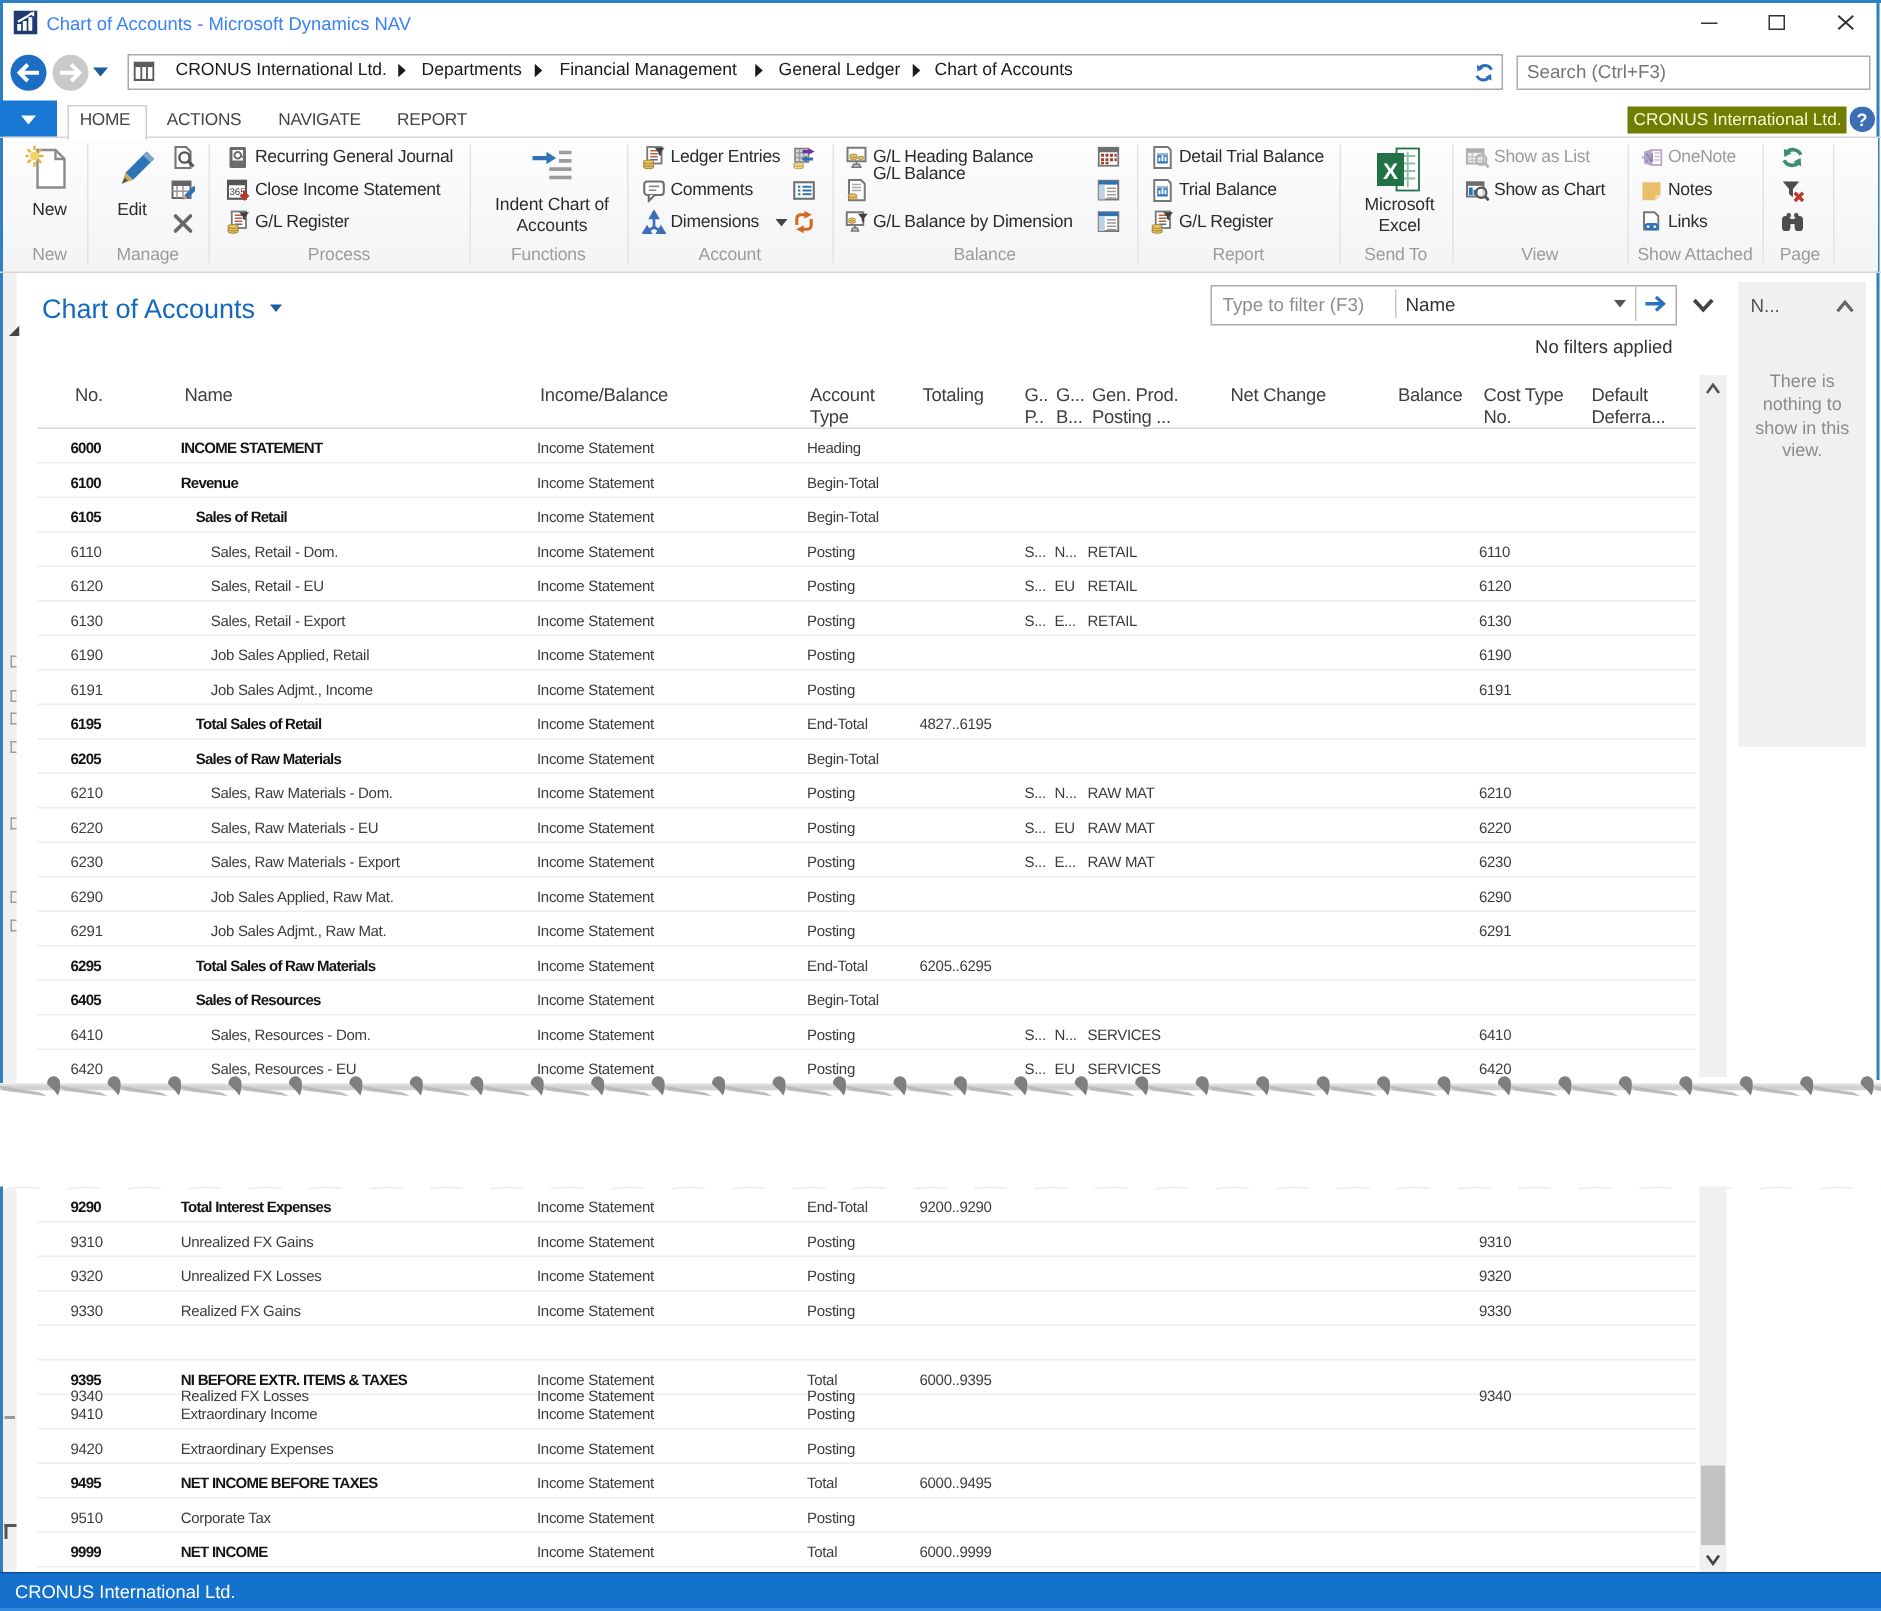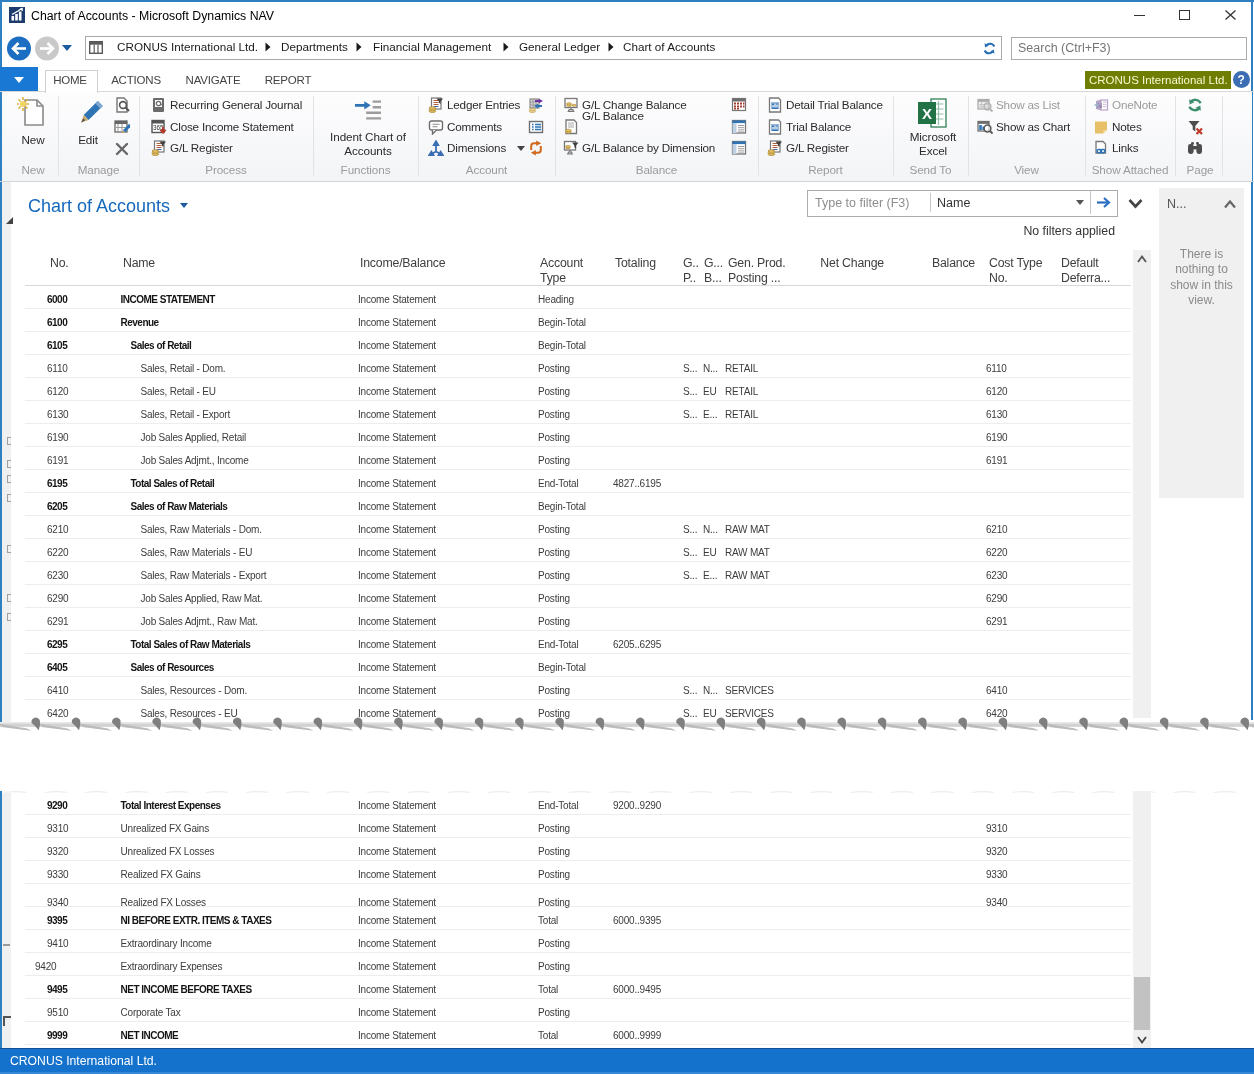--- a/index.html
+++ b/index.html
@@ -26,21 +26,21 @@
 <div class="abs" style="left:1251px;top:2px;width:2px;height:718px;background:#2f80c3"></div>
 
 <svg class="abs" style="left:9px;top:7px" width="16" height="16" viewBox="0 0 16 16">
       <rect x="0" y="0" width="16" height="16" fill="#1d3b6d"></rect>
       <rect x="2.5" y="9" width="2.6" height="4.5" fill="#fff"></rect>
       <rect x="6.2" y="7" width="2.6" height="6.5" fill="#fff"></rect>
       <rect x="9.9" y="4.5" width="2.6" height="9" fill="#fff"></rect>
       <path d="M3 7.5 L9 4 L12.5 1.5" stroke="#fff" stroke-width="1.4" fill="none"></path>
       <polygon points="13.8,0.5 13.8,4.2 10.6,2.2" fill="#fff"></polygon>
     </svg>
-<div class="t12" style="left:31px;top:9px;font-size:12.3px;color:#000000">Chart of Accounts - Microsoft Dynamics NAV</div>
+<div class="t12" style="left:31px;top:9px;font-size:12.3px;color:#3b82f6">Chart of Accounts - Microsoft Dynamics NAV</div>
 <div class="abs" style="left:1134px;top:14.5px;width:11px;height:1.6px;background:#333"></div>
 <div class="abs" style="left:1179px;top:10px;width:9px;height:8px;border:1.4px solid #333"></div>
 <svg class="abs" style="left:1225px;top:10px" width="11" height="10" viewBox="0 0 11 10">
       <path d="M0.5 0.5 L10.5 9.5 M10.5 0.5 L0.5 9.5" stroke="#333" stroke-width="1.3"></path>
     </svg>
 
 <svg class="abs" style="left:6px;top:36px" width="26" height="25" viewBox="0 0 26 25">
       <circle cx="13" cy="12.5" r="12" fill="#1b6ec2"></circle>
       <path d="M20 12.5 H8.5" stroke="#fff" stroke-width="2.6"></path>
       <path d="M12.5 7 L7 12.5 L12.5 18" stroke="#fff" stroke-width="2.6" fill="none"></path>
@@ -238,21 +238,21 @@
     </svg>
 <svg class="abs" style="left:563px;top:97px" width="16" height="16" viewBox="0 0 16 16">
       <rect x="2" y="1.5" width="12" height="9" fill="#fff" stroke="#777" stroke-width="1.3"></rect>
 <path d="M8 10.5 v2 M5 14.5 h6 M6.2 12.5 h3.6 l1 2 h-5.6 z" stroke="#777" stroke-width="1.1" fill="#ccc"></path>
 <g fill="#e8c36a" stroke="#a88734" stroke-width="0.6">
         <ellipse cx="6" cy="8.3" rx="2.6" ry="1.1"></ellipse>
         <ellipse cx="6" cy="6.8" rx="2.6" ry="1.1"></ellipse>
         <ellipse cx="11" cy="8.3" rx="2.2" ry="1"></ellipse>
       </g>
     </svg>
-    <div class="rl" style="left:582px;top:97px;color:#2b2b2b">G/L Change Balance</div>
+    <div class="rl" style="left:582px;top:97px;color:#2b2b2b">G/L Heading Balance</div>
 <svg class="abs" style="left:563px;top:118.5px" width="16" height="16" viewBox="0 0 16 16">
       <path d="M3 1 h8 l2.5 2.5 v11 h-10.5 z" fill="#fff" stroke="#777" stroke-width="1.3"></path>
 <path d="M5 4 h6 M5 6 h6 M5 8 h6" stroke="#aaa" stroke-width="1"></path>
 <g fill="#e8c36a" stroke="#a88734" stroke-width="0.6">
         <ellipse cx="5.4" cy="13" rx="3" ry="1.2"></ellipse>
         <ellipse cx="5.4" cy="11.4" rx="3" ry="1.2"></ellipse>
       </g>
     </svg>
     <div class="rl" style="left:582px;top:108px;color:#2b2b2b">G/L Balance</div>
 <svg class="abs" style="left:563px;top:140px" width="16" height="16" viewBox="0 0 16 16">
@@ -797,42 +797,42 @@
       <span style="left:538px" class="n">Posting</span>
       <span style="left:986px" class="n">9320</span>
     </div>
 <div class="rw" style="top:860.5px">
       <span style="left:47px">9330</span>
       <span style="left:120.5px">Realized FX Gains</span>
       <span style="left:358px" class="n">Income Statement</span>
       <span style="left:538px" class="n">Posting</span>
       <span style="left:986px" class="n">9330</span>
     </div>
-<div class="rw" style="top:889px">
+<div class="rw" style="top:918px">
       <span style="left:47px">9340</span>
       <span style="left:120.5px">Realized FX Losses</span>
       <span style="left:358px" class="n">Income Statement</span>
       <span style="left:538px" class="n">Posting</span>
       <span style="left:986px" class="n">9340</span>
     </div>
 <div class="rw b" style="top:906.5px">
       <span style="left:47px">9395</span>
       <span style="left:120.5px">NI BEFORE EXTR. ITEMS &amp; TAXES</span>
       <span style="left:358px" class="n">Income Statement</span>
       <span style="left:538px" class="n">Total</span>
       <span style="left:613px" class="n">6000..9395</span>
     </div>
 <div class="rw" style="top:929.5px">
       <span style="left:47px">9410</span>
       <span style="left:120.5px">Extraordinary Income</span>
       <span style="left:358px" class="n">Income Statement</span>
       <span style="left:538px" class="n">Posting</span>
     </div>
 <div class="rw" style="top:952.5px">
-      <span style="left:35px">9420</span>
+      <span style="left:47px">9420</span>
       <span style="left:120.5px">Extraordinary Expenses</span>
       <span style="left:358px" class="n">Income Statement</span>
       <span style="left:538px" class="n">Posting</span>
     </div>
 <div class="rw b" style="top:975.5px">
       <span style="left:47px">9495</span>
       <span style="left:120.5px">NET INCOME BEFORE TAXES</span>
       <span style="left:358px" class="n">Income Statement</span>
       <span style="left:538px" class="n">Total</span>
       <span style="left:613px" class="n">6000..9495</span>

